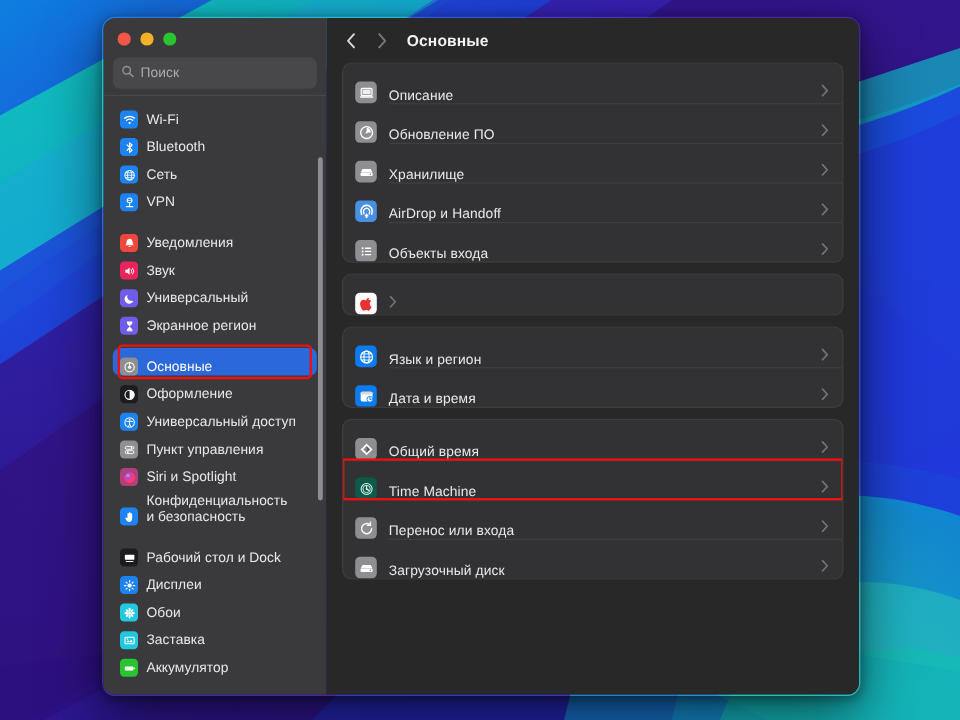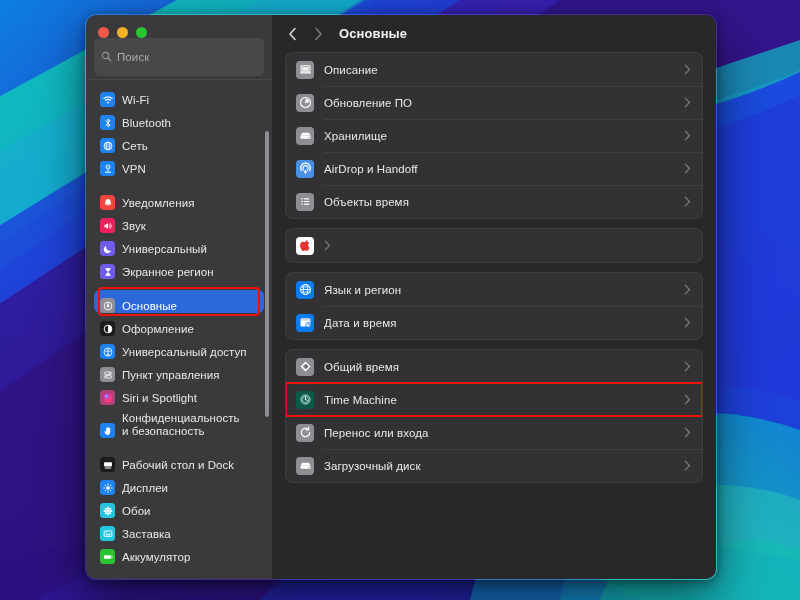--- a/index.html
+++ b/index.html
@@ -46,22 +46,22 @@
     top: 12px; left: 12px;
     display: flex; gap: 8px;
   }
   .tl { width: 11px; height: 11px; border-radius: 50%; }
   .tl.red { background: #f2584a; }
   .tl.yellow { background: #f4b027; }
   .tl.green { background: #2ac332; }
 
   .search-wrap {
     position: absolute;
-    top: 23px; left: 8px;
-    width: 170px; height: 38px;
+    top: 33px; left: 8px;
+    width: 170px; height: 26px;
   }
   .search-box {
     width: 100%; height: 100%;
     background: #48484a;
     border-radius: 6px;
     display: flex; align-items: center;
     padding: 0 7px;
     box-sizing: border-box;
     gap: 5px;
   }
@@ -166,21 +166,21 @@
   .group {
     background: #323234;
     border-radius: 8px;
     border: 1px solid rgba(255,255,255,.055);
     margin-bottom: 9px;
     overflow: hidden;
     box-sizing: border-box;
   }
   .row {
     display: flex;
-    align-items: center;
+    align-items: flex-end;
     height: 33px;
     padding: 0 11px 0 10px;
     position: relative;
     box-sizing: border-box;
   }
   .row + .row::before {
     content: "";
     position: absolute;
     left: 38px; right: 0; top: 0;
     height: 1px;
@@ -587,21 +587,21 @@
                 <g fill="#fff">
                   <circle cx="5.6" cy="6.4" r="1.1"></circle>
                   <rect x="8" y="5.6" width="7.2" height="1.6" rx=".8"></rect>
                   <circle cx="5.6" cy="10" r="1.1"></circle>
                   <rect x="8" y="9.2" width="7.2" height="1.6" rx=".8"></rect>
                   <circle cx="5.6" cy="13.6" r="1.1"></circle>
                   <rect x="8" y="12.8" width="7.2" height="1.6" rx=".8"></rect>
                 </g>
               </svg>
             </span>
-            <span class="row-label">Объекты время</span>
+            <span class="row-label">Объекты входа</span>
             <span class="row-chevron"><svg width="7" height="11" viewBox="0 0 7 11">
                 <polyline points="1.4,1.2 5.4,5.5 1.4,9.8" fill="none" stroke="#d0d0d4" stroke-width="1.4" stroke-linecap="round" stroke-linejoin="round"></polyline>
               </svg></span>
           </div>
         </div>
         <div class="group">
           <div class="row">
             <span class="row-icon" style="background: rgb(255, 255, 255);">
               <svg width="15" height="15" viewBox="0 0 20 20">
                 <path d="M13.4 10.9c0-2 1.6-2.9 1.7-3-0.9-1.4-2.4-1.5-2.9-1.6-1.2-.12-2.4.73-3 .73-.6 0-1.6-.71-2.6-.69-1.3.02-2.6.78-3.2 1.98-1.4 2.4-.36 6 1 8 .67 1 1.5 2.1 2.5 2.05.99-.04 1.37-.64 2.57-.64s1.54.64 2.6.62c1.07-.02 1.75-1 2.4-2 .76-1.15 1.07-2.26 1.08-2.32-.02-.01-2.08-.8-2.1-3.13z" fill="#e8322f" transform="translate(0,-1.2) scale(1 1)"></path>

